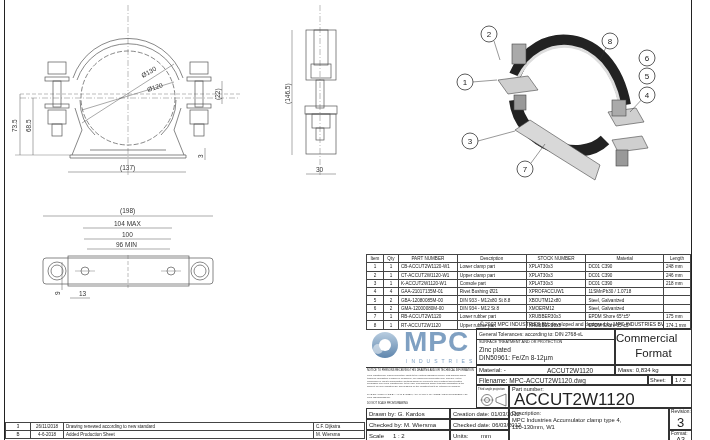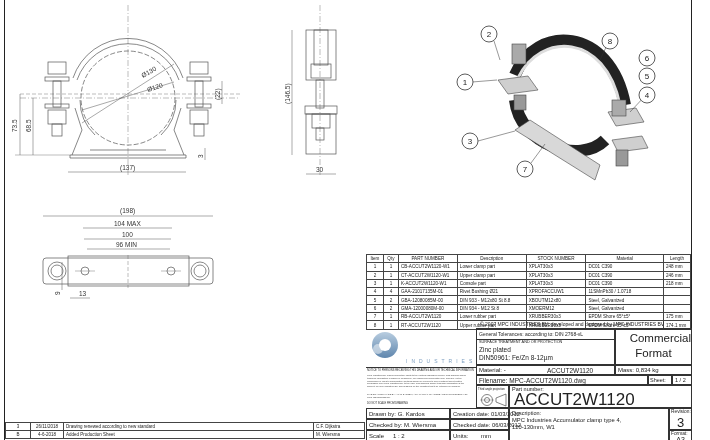--- a/index.html
+++ b/index.html
@@ -276,37 +276,38 @@
       <defs>
         <linearGradient id="lg" x1="0" y1="0" x2="0" y2="1">
           <stop offset="0" stop-color="#b8cde0"></stop>
           <stop offset="1" stop-color="#5f86ad"></stop>
         </linearGradient>
       </defs>
       <circle cx="19" cy="16" r="13" fill="url(#lg)"></circle>
       <circle cx="19" cy="16" r="6" fill="#fff"></circle>
       <circle cx="12" cy="20" r="5" fill="#fff" opacity="0.5"></circle>
     </svg>
+    <span class="tb-text" style="left:38px;top:-3px;font-size:28px;font-weight:bold;color:#7fa0c2;letter-spacing:1px;">MPC</span>
     <span class="tb-text" style="left:40px;top:29px;font-size:5px;color:#7fa0c2;letter-spacing:4px;">INDUSTRIES</span>
   </div>
 
   <div class="tb" style="left:476px;top:320px;width:216px;height:9px;border:none;border-bottom:0.8px solid #333;">
     <span class="tb-text" style="left:4px;top:1px;font-size:5px;">© 2007 MPC INDUSTRIES BV, developed and designed by MPC INDUSTRIES BV</span>
   </div>
 
   <div class="tb" style="left:476px;top:329px;width:139px;height:36px;">
     <span class="tb-text" style="left:2px;top:1px;font-size:5px;">General Tolerances: according to: DIN 2768-vL</span>
     <div style="position:absolute;left:0;right:0;top:9px;border-top:0.6px solid #333;"></div>
     <span class="tb-text" style="left:2px;top:10px;font-size:3.8px;">SURFACE TREATMENT AND OR PROTECTION</span>
     <span class="tb-text" style="left:2px;top:16px;font-size:6.5px;">Zinc plated</span>
     <span class="tb-text" style="left:2px;top:24px;font-size:6.5px;">DIN50961: Fe/Zn 8-12µm</span>
   </div>
 
   <div class="tb" style="left:615px;top:329px;width:77px;height:36px;">
-    <span class="tb-text" style="left:0;right:0;text-align:right;top:2px;font-size:11.5px;">Commercial</span>
+    <span class="tb-text" style="left:0;right:0;text-align:left;top:2px;font-size:11.5px;">Commercial</span>
     <span class="tb-text" style="left:0;right:0;text-align:center;top:17px;font-size:11.5px;">Format</span>
   </div>
 
   <div class="tb" style="left:366px;top:367px;width:110px;height:41px;border:none;border-top:0.6px solid #333;">
     <span class="tb-text" style="left:1px;top:1px;font-size:2.6px;">NOTICE TO PERSONS RECEIVING THIS DRAWING AND/OR TECHNICAL INFORMATION</span>
     <div style="position:absolute;left:1px;top:6px;width:106px;font-size:2.3px;line-height:2.8px;color:#444;white-space:normal;">MPC Industries BV claims proprietary rights to the material disclosed hereon. This drawing and/or technical information is issued in confidence, for engineering information only and may not be reproduced or used to manufacture anything shown or referred to herein without direct written permission from MPC Industries BV to the user. This drawing and/or technical information is the property of MPC Industries BV and is issued on the condition that it be returned on demand.</div>
     <div style="position:absolute;left:1px;top:25px;width:106px;font-size:2.3px;line-height:2.8px;color:#444;white-space:normal;">THIS DRAWING MADE BY A CAD SYSTEM, ANY MANUAL CHANGES ARE THE PROPERTY OF MPC INDUSTRIES BV</div>
     <span class="tb-text" style="left:1px;top:34px;font-size:2.6px;">DO NOT SCALE FROM DRAWING</span>
   </div>
 

